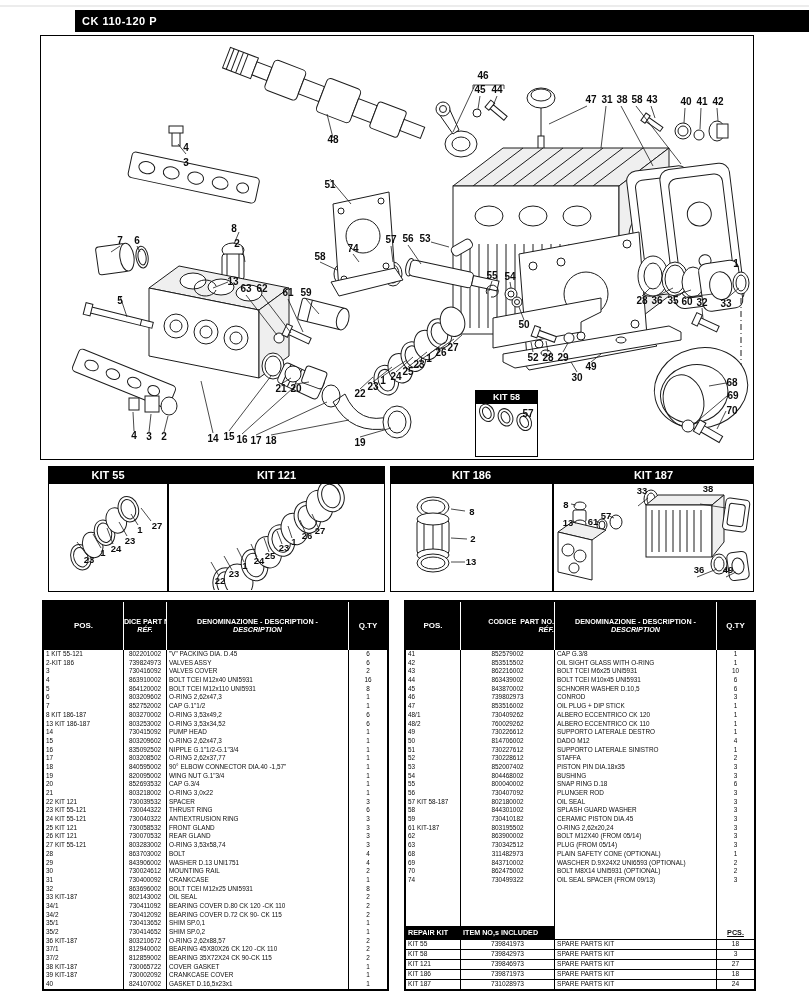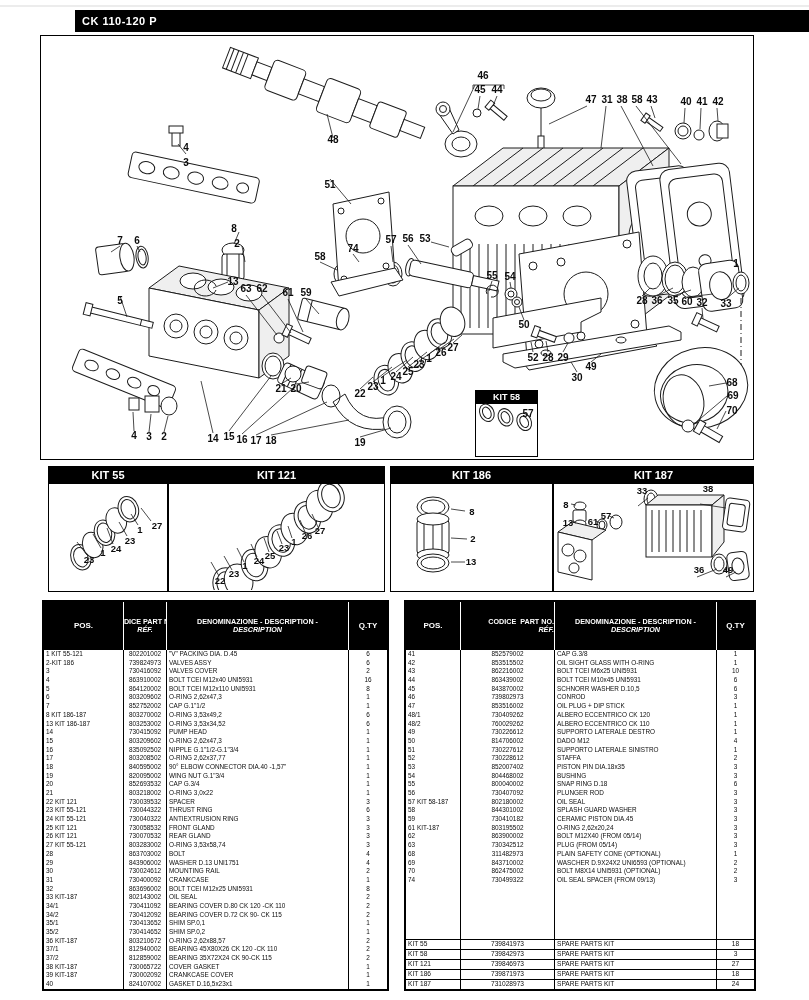--- a/index.html
+++ b/index.html
@@ -1083,20 +1083,26 @@
           <div class="c desc-c tl">OIL SEAL SPACER (FROM 09/13)</div>
           <div class="c qty-c tc">3</div>
         </div>
       </div>
     <div class="grid-spacer">
       <div class="c pos-c"></div>
         <div class="c code-c"></div>
         <div class="c desc-c"></div>
         <div class="c qty-c"></div>
     </div>
+    <div class="rk-head">
+      <div class="c pos-c rk-black tl">REPAIR KIT</div>
+      <div class="c code-c rk-black tl">ITEM  NO,s  INCLUDED</div>
+      <div class="c desc-c"></div>
+      <div class="c qty-c tc rk-pcs"><span>PCS.</span></div>
+    </div>
     <div id="rk-tbody">
         <div class="trow rk-row">
           <div class="c pos-c tl">KIT 55</div>
           <div class="c code-c tc">739841973</div>
           <div class="c desc-c tl">SPARE PARTS KIT</div>
           <div class="c qty-c tc">18</div>
         </div>
         <div class="trow rk-row">
           <div class="c pos-c tl">KIT 58</div>
           <div class="c code-c tc">739842973</div>

